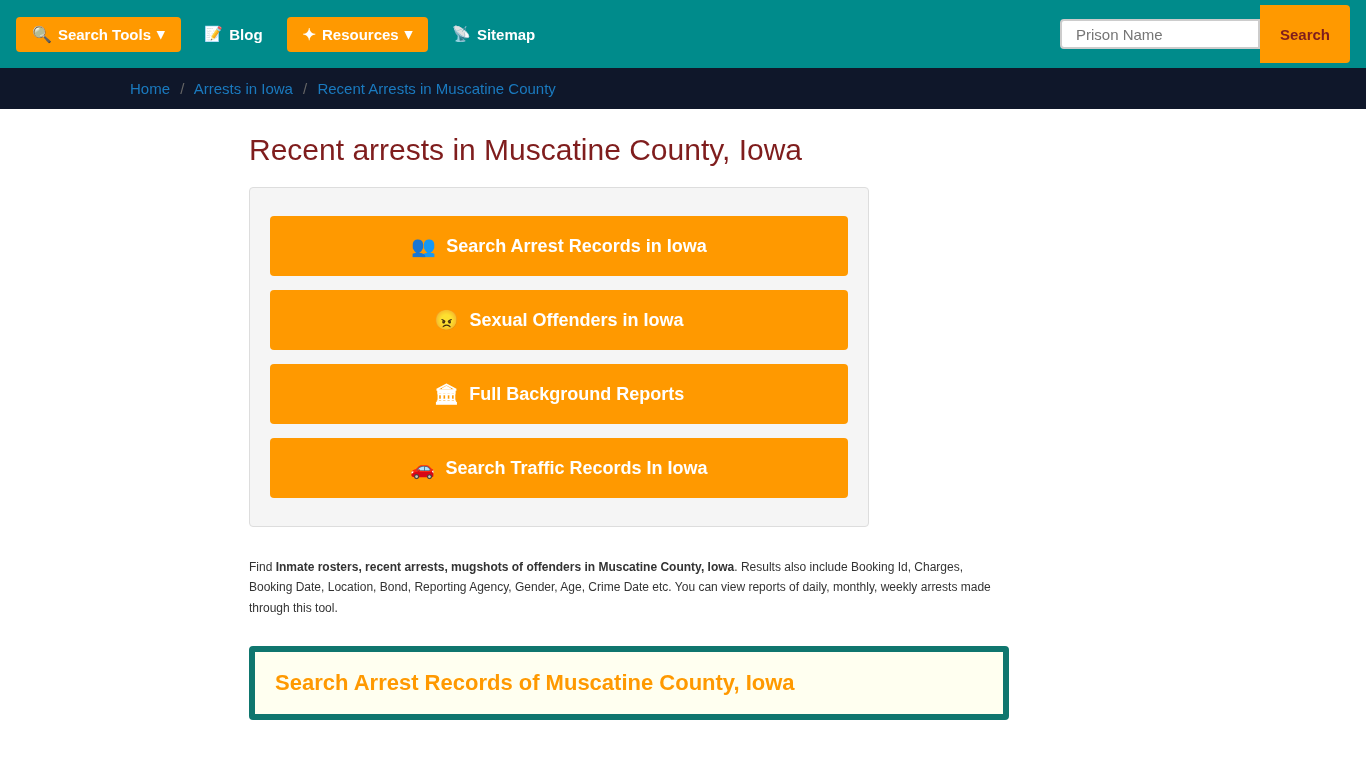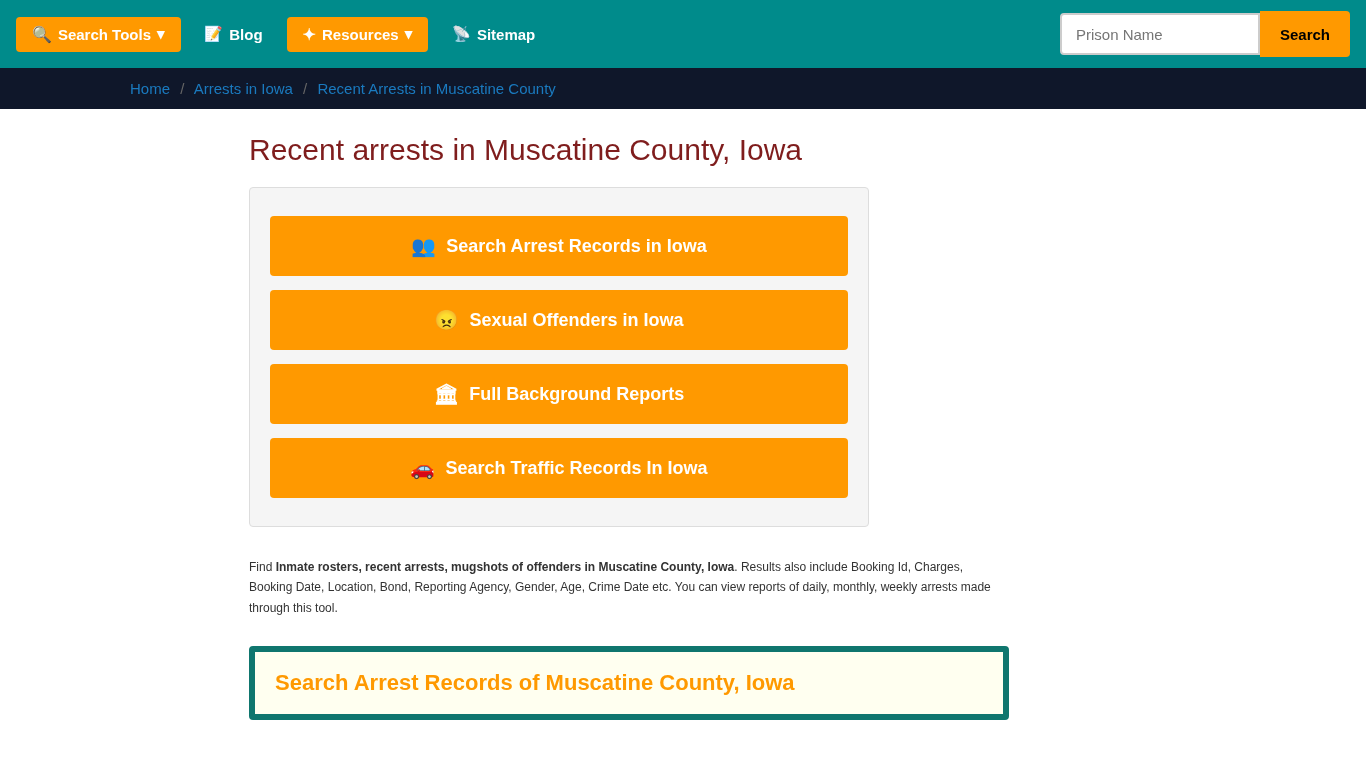--- a/index.html
+++ b/index.html
@@ -65,32 +65,32 @@
       align-items: center;
       gap: 0;
     }
     .search-input {
       border: 2px solid #ccc;
       border-radius: 4px 0 0 4px;
       padding: 8px 14px;
       font-size: 15px;
       width: 200px;
       outline: none;
-      height: 42px;
+      height: 30px;
     }
     .search-submit {
       background: #f90;
       border: none;
       border-radius: 0 4px 4px 0;
-      color: #000000;
+      color: #7f1d1d;
       font-size: 15px;
       font-weight: bold;
       padding: 0 20px;
       cursor: pointer;
-      height: 46px;
+      height: 58px;
     }
 
     
     .breadcrumb-bar {
       background: #0f172a;
       padding: 12px 130px;
       font-size: 15px;
     }
     .breadcrumb-bar a {
       color: #1a7abf;

